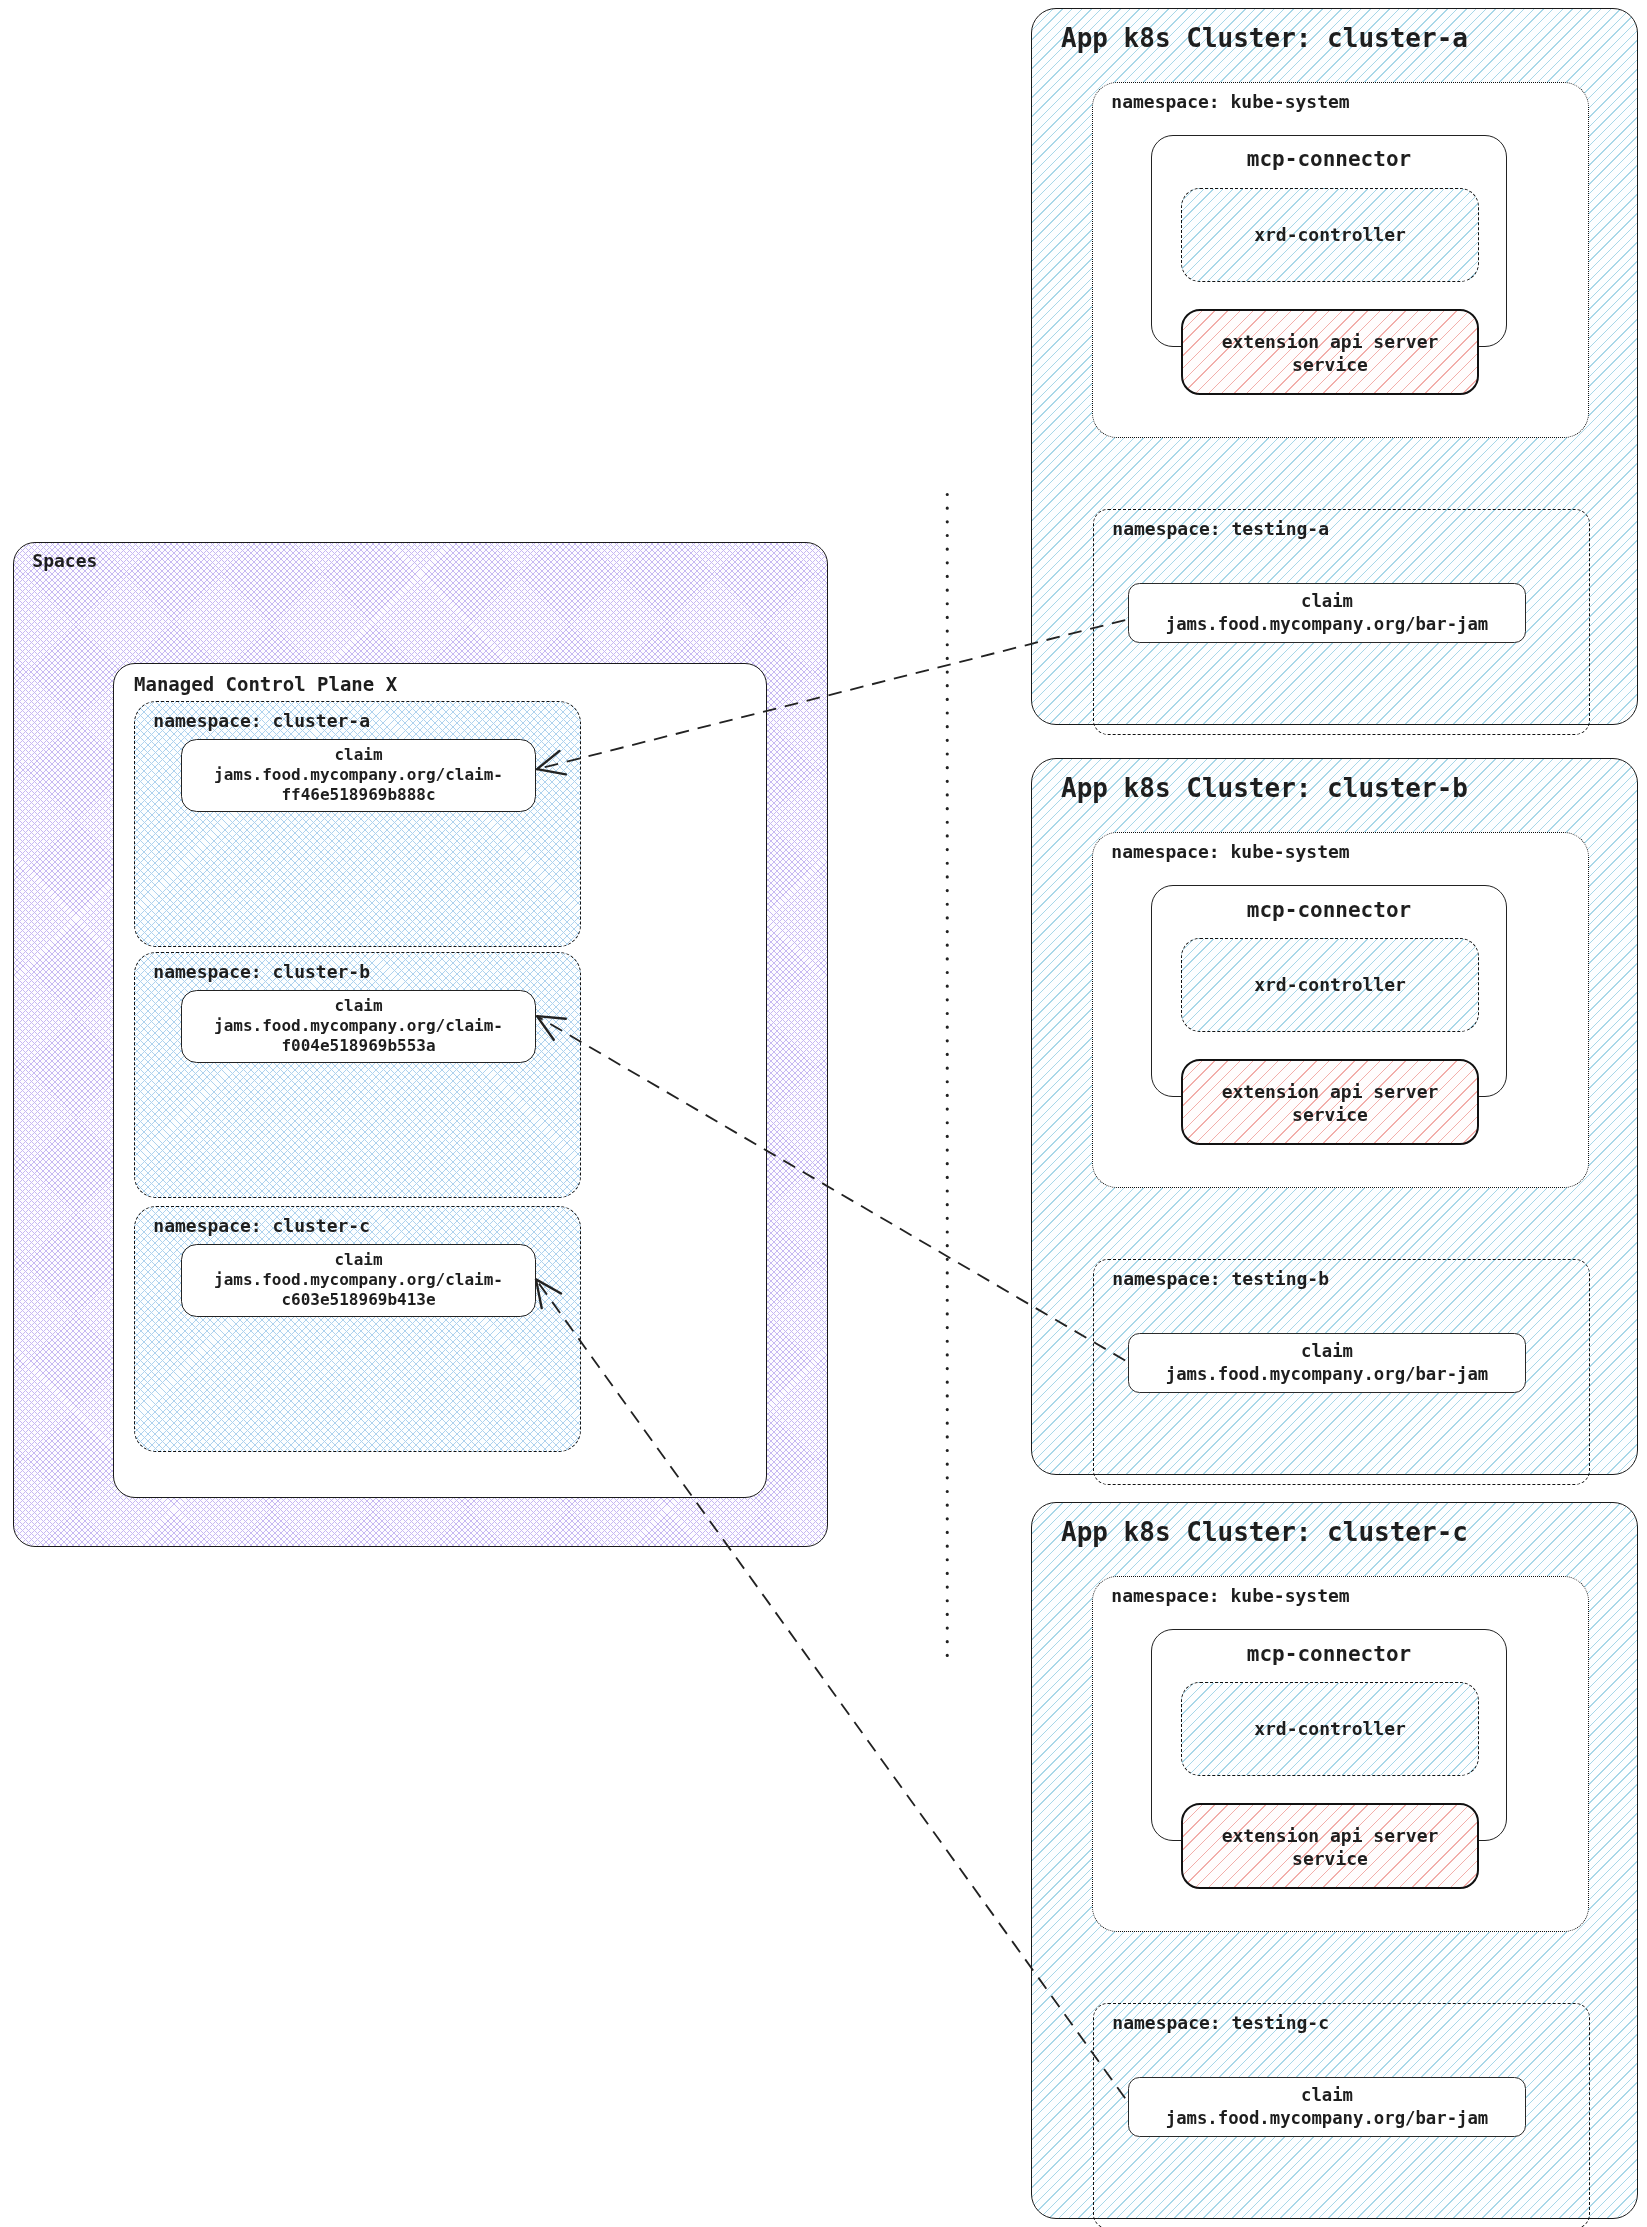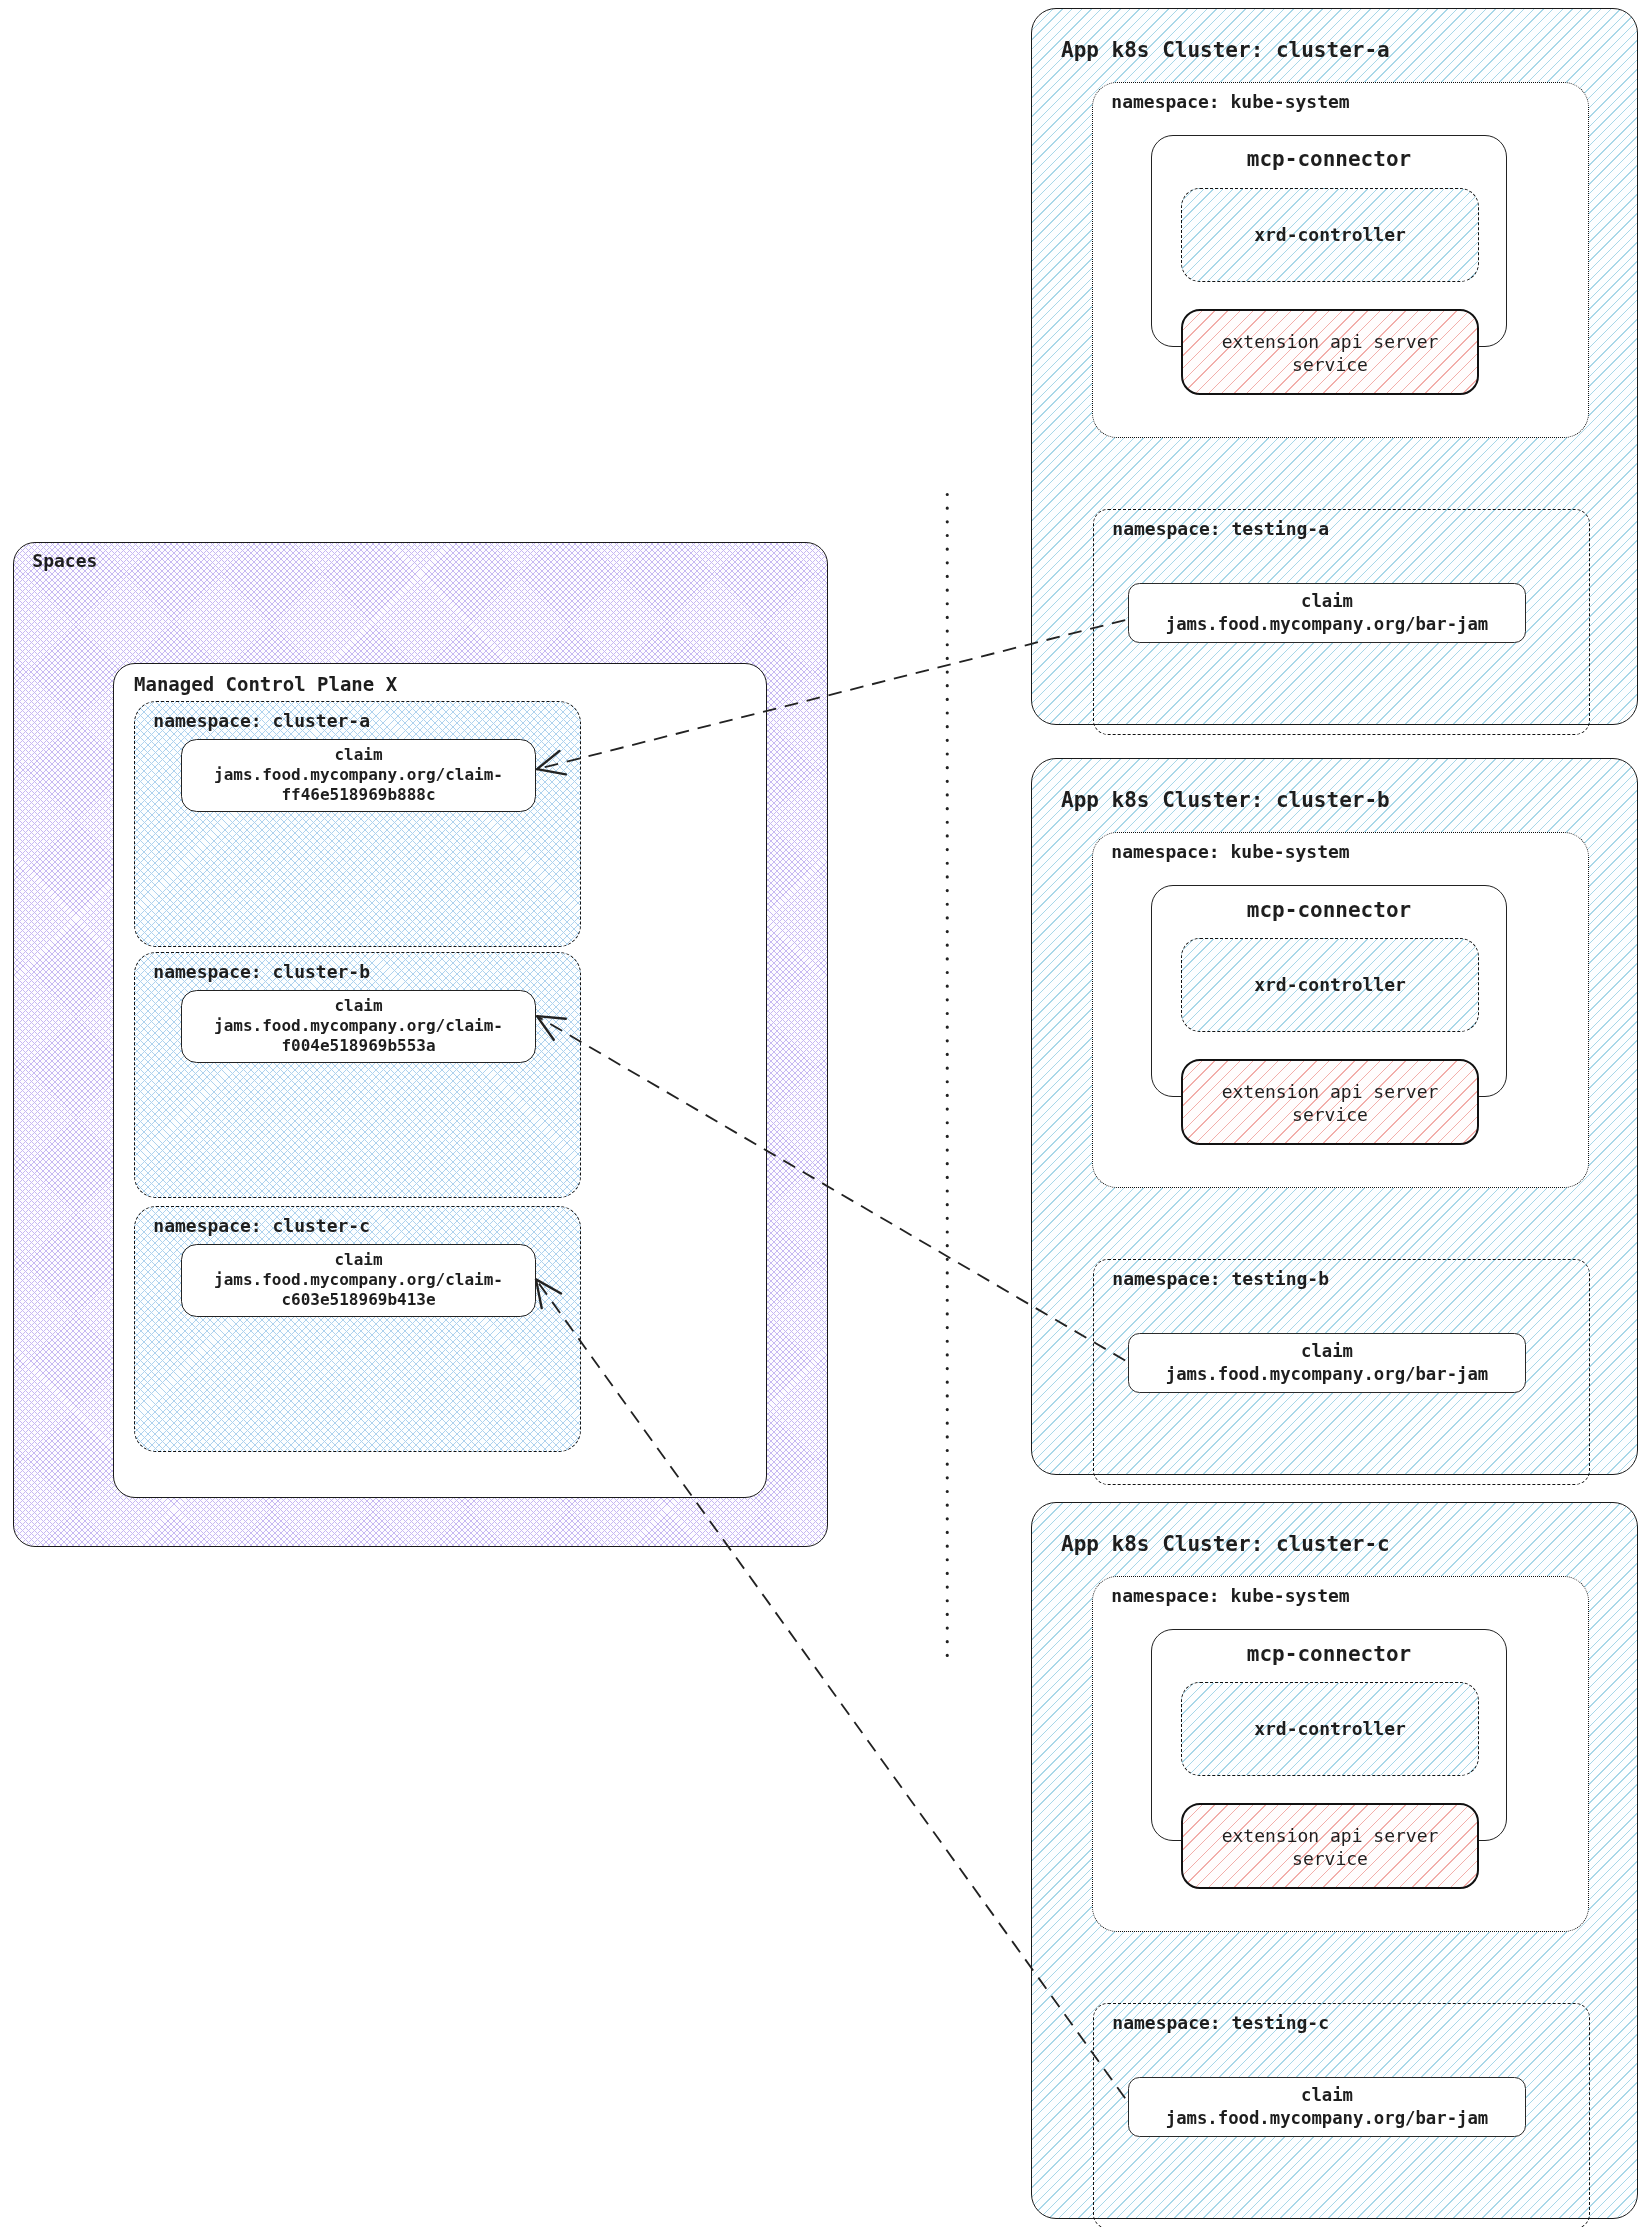--- a/index.html
+++ b/index.html
@@ -23,27 +23,27 @@
   }
   .cross-blue{
     background-image:
       repeating-linear-gradient(-45deg,#aed2ee 0,#aed2ee 0.7px,rgba(255,255,255,0) 0.7px,rgba(255,255,255,0) 5.2px),
       repeating-linear-gradient(45deg,#aed2ee 0,#aed2ee 0.7px,rgba(255,255,255,0) 0.7px,rgba(255,255,255,0) 5.2px);
     background-color:#fcfeff;
   }
 
   
   .cluster-box{left:1031px;width:607px;height:717px;border:1.6px solid #1a1a1a;border-radius:25px;}
-  .cluster-title{left:29px;top:29px;font-size:21px;font-weight:bold;white-space:nowrap;}
+  .cluster-title{left:29px;top:14px;font-size:26px;font-weight:bold;white-space:nowrap;}
   .kube-box{left:60px;top:73px;width:497px;height:356px;background:#ffffff;border:1.8px dotted #111;border-radius:25px;}
   .ns-label{left:18.3px;top:8.4px;font-size:18px;font-weight:bold;white-space:nowrap;}
   .mcp-box{left:58px;top:52px;width:356px;height:212px;background:#ffffff;border:1.3px solid #222;border-radius:22px;}
   .mcp-title{left:0;top:11.5px;width:100%;text-align:center;font-size:21px;font-weight:bold;}
   .xrd-box{left:29px;top:52px;width:298px;height:94px;border:1.8px dashed #111;border-radius:19px;text-align:center;line-height:91px;font-size:18px;font-weight:bold;}
-  .ext-box{left:29px;top:173px;width:298px;height:86px;border:2.4px solid #111;border-radius:19px;text-align:center;font-size:18px;font-weight:normal;padding-top:19px;line-height:23px;}
+  .ext-box{left:29px;top:173px;width:298px;height:86px;border:2.4px solid #111;border-radius:19px;text-align:center;font-size:18px;font-weight:bold;padding-top:19px;line-height:23px;}
   .testing-box{left:61px;top:500px;width:497px;height:226px;border:1.8px dashed #111;border-radius:15px;}
   .claim-box-r{left:34px;top:73px;width:398px;height:60px;background:#ffffff;border:1.3px solid #2a2a2a;border-radius:11.5px;text-align:center;font-size:17.3px;font-weight:bold;line-height:23px;padding-top:5.8px;}
 
   .spaces-box{left:13px;top:542px;width:815px;height:1005px;border:1.6px solid #1a1a1a;border-radius:22px;}
   .spaces-label{left:18.3px;top:7.3px;font-size:18px;font-weight:bold;}
   .mcpx-box{left:99px;top:120px;width:654px;height:835px;background:#ffffff;border:1.6px solid #1a1a1a;border-radius:22px;}
   .mcpx-label{left:20px;top:9.4px;font-size:19px;font-weight:bold;white-space:nowrap;}
   .lns-box{left:20px;width:447px;height:246px;border:1.8px dashed #111;border-radius:22px;}
   .claim-box-l{left:46px;top:37px;width:355px;height:73px;background:#ffffff;border:1.6px solid #222;border-radius:15.7px;text-align:center;font-size:16px;font-weight:bold;line-height:20px;padding-top:5.2px;}
 

